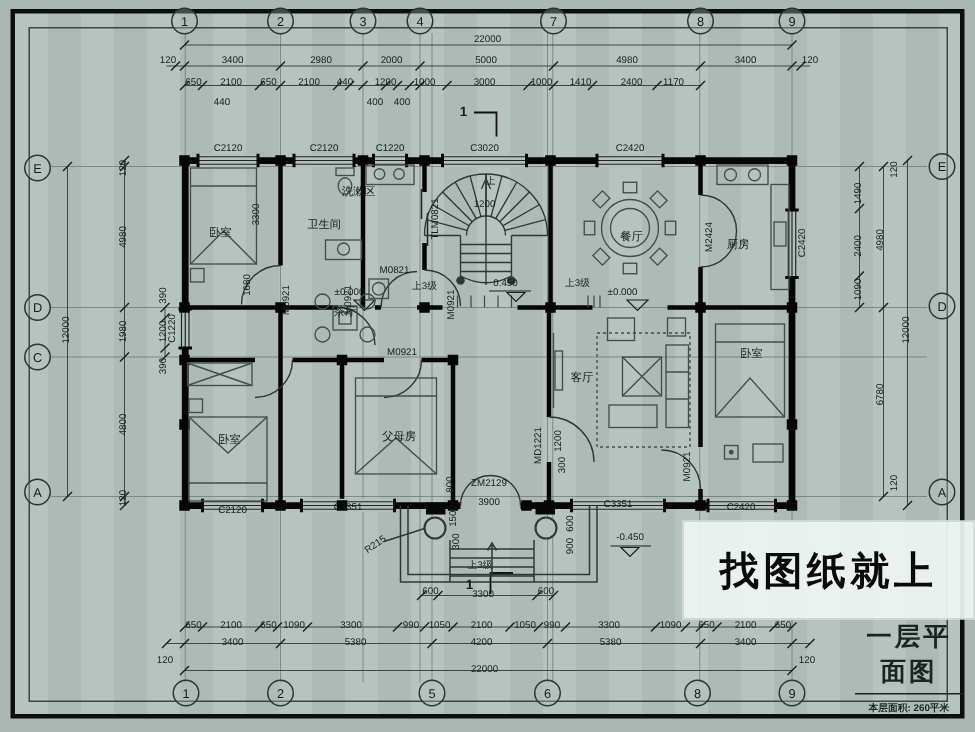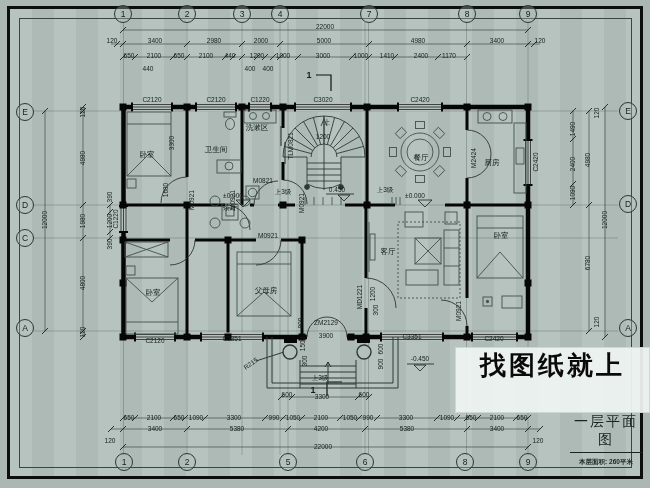--- a/index.html
+++ b/index.html
@@ -17,26 +17,26 @@
        color:#141f1c;white-space:nowrap;z-index:3;}
   .room{font-size:7.5px;color:#101a17;}
   .level{font-size:6.5px;}
   .note{font-size:6.5px;}
   .section{font-size:9px;font-weight:bold;}
   .bubble{position:absolute;width:16px;height:16px;border:1px solid #2b3734;border-radius:50%;
           background:rgba(179,192,188,.35);display:flex;align-items:center;justify-content:center;
           font-size:8.5px;color:#141f1c;transform:translate(-50%,-50%);z-index:3;}
   #watermark{position:absolute;left:455px;top:347px;width:193px;height:64px;
              background:rgba(238,243,241,.94);border:1px solid #cfd7d4;z-index:5;
-             display:flex;flex-direction:column;align-items:center;}
+             display:flex;flex-direction:column;align-items:center;justify-content:center;}
   #wm-line1{font-size:26px;font-weight:bold;color:#0a0a0a;letter-spacing:3px;}
   #wm-line2{font-size:18px;font-weight:bold;color:#1636b2;letter-spacing:.5px;margin-top:1px;}
   #titleblock{position:absolute;left:570px;top:413px;width:72px;text-align:center;z-index:6;}
-  #tb-title{font-size:14px;color:#1a2522;letter-spacing:2px;border-bottom:1.5px solid #1a2522;
-            padding-bottom:3px;display:inline-block;}
+  #tb-title{font-size:17px;color:#1a2522;letter-spacing:2px;border-bottom:1.5px solid #1a2522;
+            padding-bottom:3px;display:inline-block;font-weight:bold;}
   #tb-area{font-size:6.5px;color:#1a2522;margin-top:5px;font-weight:bold;}
 </style>
 </head>
 <body>
 
 <div id="canvas">
   <div id="paper"></div>
   <div id="innerframe"></div>
 
   <svg id="plan" width="650" height="488" viewBox="0 0 650 488">
@@ -503,21 +503,21 @@
       <div class="lbl" style="left: 192px; top: 200px; transform: translate(-50%, -50%) rotate(-90deg);">M0921</div>
       <div class="lbl" style="left: 233px; top: 200px; transform: translate(-50%, -50%) rotate(-90deg);">M0921</div>
       <div class="lbl" style="left: 302px; top: 203px; transform: translate(-50%, -50%) rotate(-90deg);">M0921</div>
       <div class="lbl" style="left: 268px; top: 236px; transform: translate(-50%, -50%);">M0921</div>
       <div class="lbl" style="left: 360px; top: 297px; transform: translate(-50%, -50%) rotate(-90deg);">MD1221</div>
       <div class="lbl" style="left: 459px; top: 311px; transform: translate(-50%, -50%) rotate(-90deg);">M0921</div>
       <div class="lbl" style="left: 474px; top: 158px; transform: translate(-50%, -50%) rotate(-90deg);">M2424</div>
       <div class="lbl" style="left: 326px; top: 323px; transform: translate(-50%, -50%);">ZM2129</div>
       <div class="lbl room" style="left: 147px; top: 155px; transform: translate(-50%, -50%);">卧室</div>
       <div class="lbl room" style="left: 216px; top: 150px; transform: translate(-50%, -50%);">卫生间</div>
-      <div class="lbl room" style="left: 257px; top: 128px; transform: translate(-50%, -50%);">洗漱区</div>
+      <div class="lbl room" style="left: 239px; top: 128px; transform: translate(-50%, -50%);">洗漱区</div>
       <div class="lbl room" style="left: 421px; top: 158px; transform: translate(-50%, -50%);">餐厅</div>
       <div class="lbl room" style="left: 492px; top: 163px; transform: translate(-50%, -50%);">厨房</div>
       <div class="lbl room" style="left: 230px; top: 208px; transform: translate(-50%, -50%);">茶厅</div>
       <div class="lbl room" style="left: 388px; top: 252px; transform: translate(-50%, -50%);">客厅</div>
       <div class="lbl room" style="left: 153px; top: 293px; transform: translate(-50%, -50%);">卧室</div>
       <div class="lbl room" style="left: 266px; top: 291px; transform: translate(-50%, -50%);">父母房</div>
       <div class="lbl room" style="left: 501px; top: 236px; transform: translate(-50%, -50%);">卧室</div>
       <div class="lbl level" style="left: 233px; top: 196px; transform: translate(-50%, -50%);">±0.000</div>
       <div class="lbl level" style="left: 415px; top: 196px; transform: translate(-50%, -50%);">±0.000</div>
       <div class="lbl level" style="left: 337px; top: 190px; transform: translate(-50%, -50%);">0.450</div>

